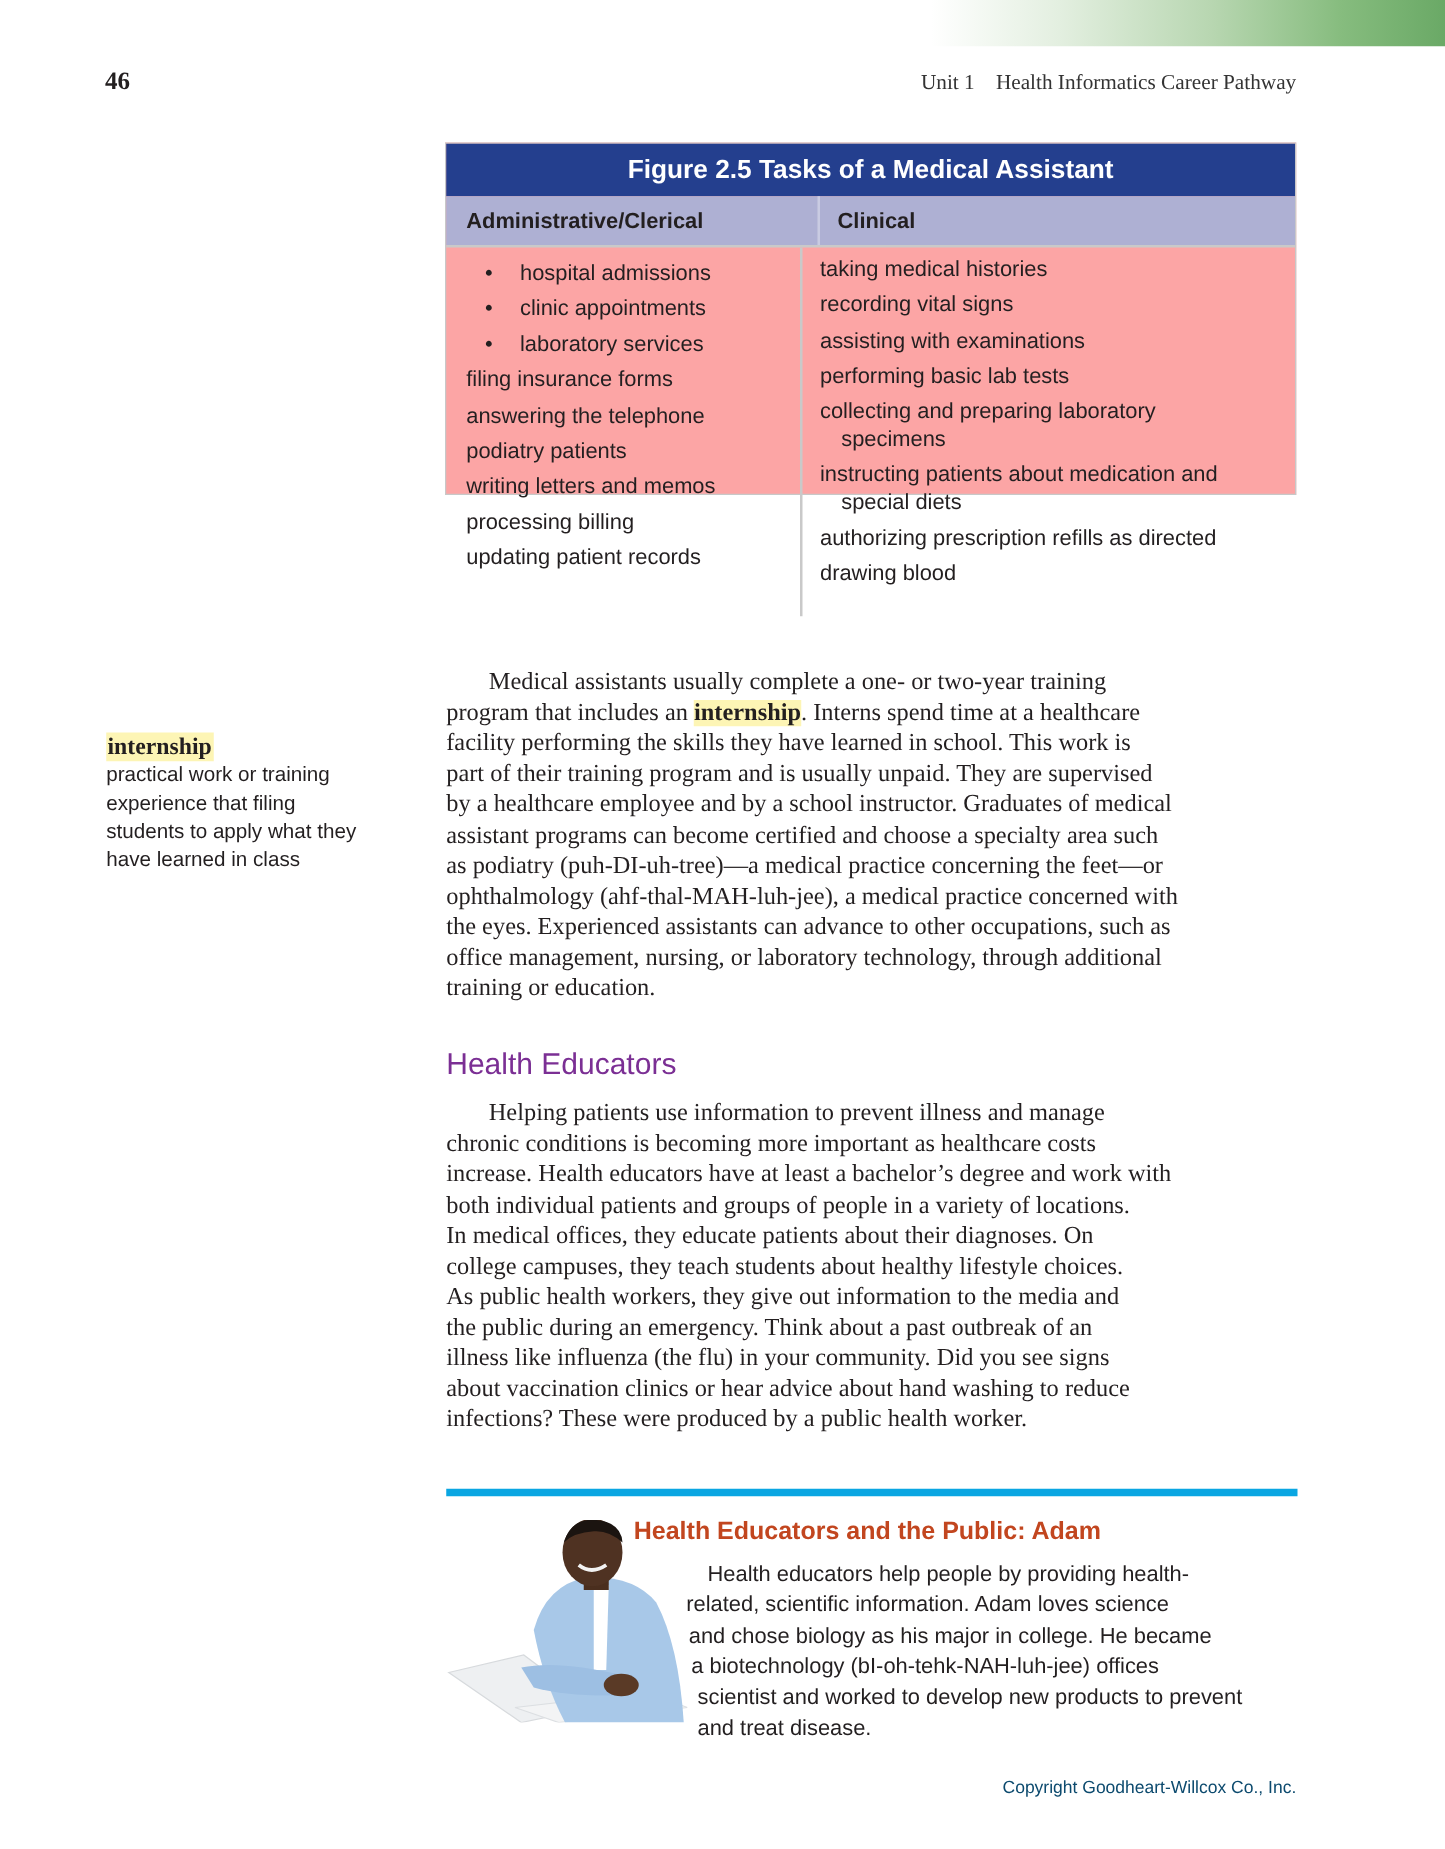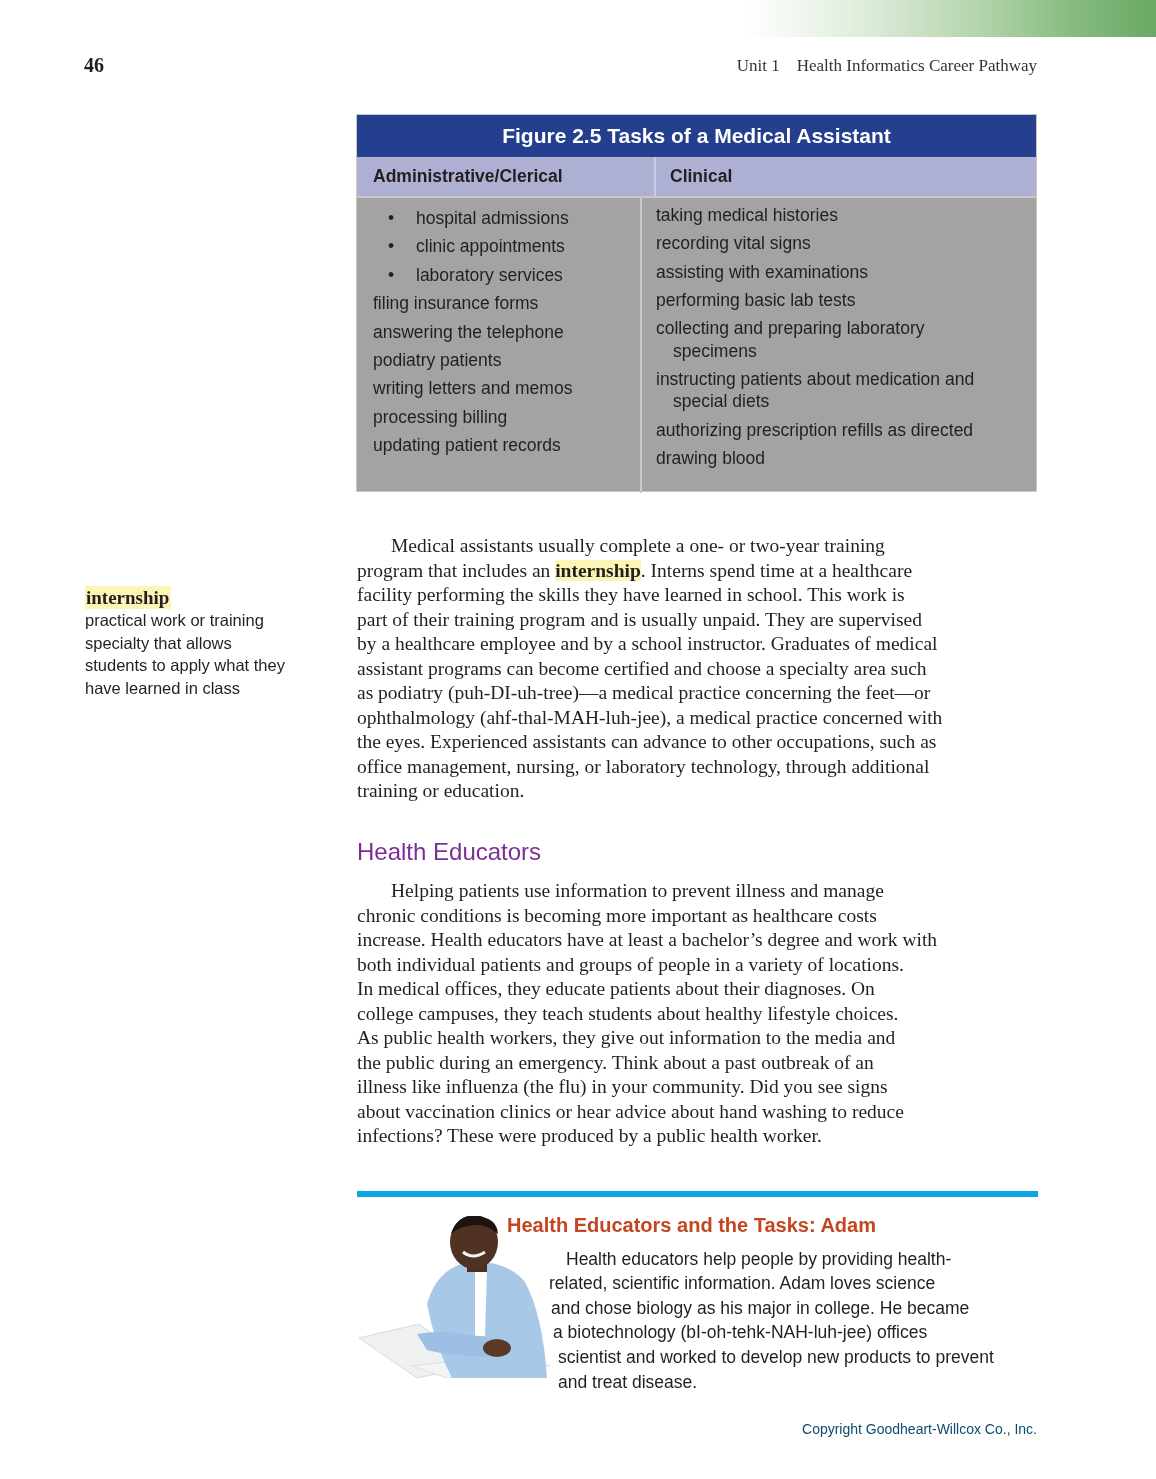--- a/index.html
+++ b/index.html
@@ -15,22 +15,22 @@
     font-family: "Liberation Serif", serif; font-weight: bold; font-size: 20px; color: #231f20;
   }
   .running-head {
     right: 119px; top: 56px;
     font-family: "Liberation Serif", serif; font-size: 17px; color: #333;
     white-space: pre;
   }
 
   
   .figure {
-    left: 356px; top: 114px; width: 681px; height: 378px;
-    border: 1px solid #c8c8c8; box-sizing: border-box; background: #a3a3a3;
+    left: 356px; top: 114px; width: 681px; height: 282px;
+    border: 1px solid #c8c8c8; box-sizing: border-box; background: #fca5a5;
   }
   .fig-title {
     height: 42px; background: #243f8e; color: #ffffff;
     font-family: "Liberation Sans", sans-serif; font-weight: bold; font-size: 21px;
     text-align: center; line-height: 42px;
   }
   .fig-head {
     display: flex; height: 39px; background: #aeb0d3;
     font-family: "Liberation Sans", sans-serif; font-weight: bold; font-size: 17.5px; color: #231f20;
   }
@@ -118,21 +118,21 @@
       <div class="ctask" style="width:355px">instructing patients about medication and special diets</div>
       <div class="ctask">authorizing prescription refills as directed</div>
       <div class="ctask">drawing blood</div>
     </div>
   </div>
 </div>
 
 <div class="abs gloss">
   <div class="gloss-term">internship</div>
   <div class="gloss-def">practical work or training</div>
-  <div class="gloss-def">specialty that allows</div>
+  <div class="gloss-def">experience that filing</div>
   <div class="gloss-def">students to apply what they</div>
   <div class="gloss-def">have learned in class</div>
 </div>
 
 <div class="abs body-text body1">
   <p><span>Medical assistants usually complete a one- or two-year training
 program that includes an </span><span class="key-term">internship</span><span>. Interns spend time at a healthcare
 facility performing the skills they have learned in school. This work is
 part of their training program and is usually unpaid. They are supervised
 by a healthcare employee and by a school instructor. Graduates of medical
@@ -175,21 +175,21 @@
     <ellipse cx="140" cy="132" rx="14" ry="9" fill="#5a3a26"></ellipse>
 
     <rect x="110" y="40" width="20" height="16" fill="#4a2e1e"></rect>
 
     <ellipse cx="117" cy="26" rx="24" ry="27" fill="#4f3222"></ellipse>
     <path d="M94,18 Q100,-2 120,0 Q140,2 141,18 Q130,8 118,9 Q102,10 94,18 Z" fill="#1b1410"></path>
     <path d="M106,36 Q116,44 128,36" stroke="#f2f2f2" stroke-width="3" fill="none"></path>
   </svg>
 </div>
 
-<div class="abs feature-title">Health Educators and the Tasks: Adam</div>
+<div class="abs feature-title">Health Educators and the Public: Adam</div>
 <div class="feature-line" style="left:566px; top:1247px;">Health educators help people by providing health-</div>
 <div class="feature-line" style="left:549px; top:1271px;">related, scientific information. Adam loves science</div>
 <div class="feature-line" style="left:551px; top:1296px;">and chose biology as his major in college. He became</div>
 <div class="feature-line" style="left:553px; top:1320px;">a biotechnology (bI-oh-tehk-NAH-luh-jee) offices</div>
 <div class="feature-line" style="left:558px; top:1345px;">scientist and worked to develop new products to prevent</div>
 <div class="feature-line" style="left:558px; top:1370px;">and treat disease.</div>
 
 <div class="abs copyright">Copyright Goodheart-Willcox Co., Inc.</div>
 
 </body></html>

